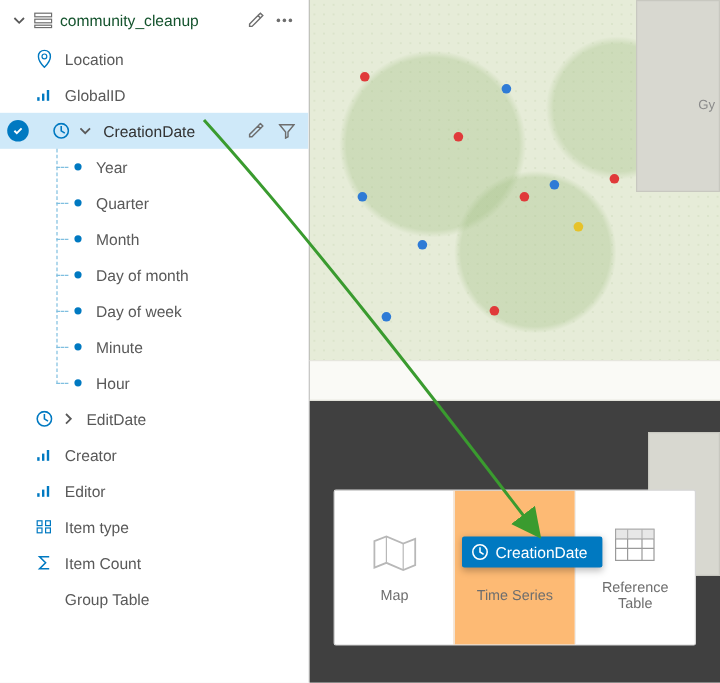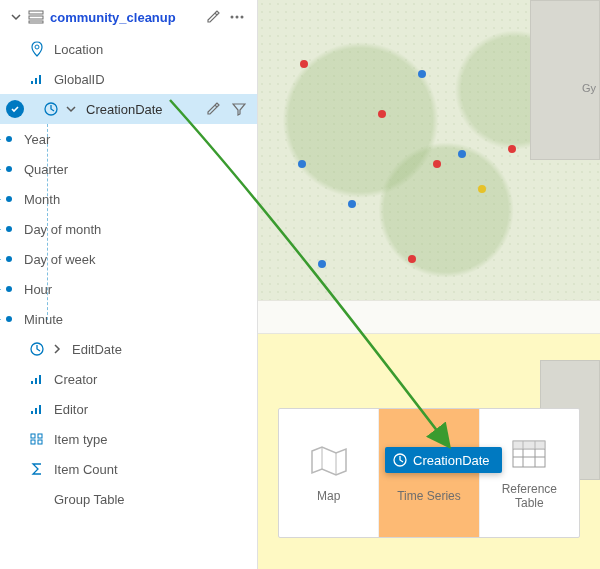--- a/index.html
+++ b/index.html
@@ -5,46 +5,46 @@
   * { box-sizing: border-box; margin: 0; padding: 0; }
   html, body { width: 600px; height: 569px; overflow: hidden; font-family: -apple-system, "Segoe UI", Arial, sans-serif; font-size: 13px; color: #4c4c4c; background: #fff; }
   .frame { display: flex; width: 600px; height: 569px; position: relative; }
   .sidebar { width: 258px; height: 100%; border-right: 1px solid #e0e0e0; overflow: hidden; background: #fff; }
   .canvas { position: relative; flex: 1; height: 100%; background: #f7f7f3; }
 
   
   .layer-hdr { display: flex; align-items: center; height: 34px; padding: 0 8px 0 10px; }
   .layer-hdr .chev { width:12px; display:flex; justify-content:center; color:#595959; }
   .layer-hdr .lyr-icon { margin:0 6px; display:flex; }
-  .layer-hdr .title { font-weight:700; color:#1d4ed8; flex:1; }
+  .layer-hdr .title { font-weight:400; color:#14532d; flex:1; }
   .trail-ico { width:24px; height:24px; display:flex; align-items:center; justify-content:center; color:#6e6e6e; border-radius:2px; }
 
   
   .rows { }
   .row { display:flex; align-items:center; height:30px; padding-left:28px; position:relative; }
   .row .type-ico { width:18px; display:flex; justify-content:center; color:#0079c1; }
   .row .expand-ico { width:14px; display:flex; justify-content:center; color:#595959; margin-left:4px; }
   .row .lbl { margin-left:8px; color:#595959; }
   .row.sel { background:#cfe9f9; }
   .row.sel .lbl { color:#323232; }
   .row.sel .trail { position:absolute; right:6px; display:flex; gap:2px; }
   .check-badge { position:absolute; left:6px; width:18px; height:18px; border-radius:50%; background:#0079c1; display:flex; align-items:center; justify-content:center; }
   .check-badge svg { stroke:#fff; }
   .row.sel .type-ico { margin-left:14px; }
 
   
-  .subrows { position:relative;text-align:center; }
+  .subrows { padding-left:56px; position:relative;text-align:center; }
   .subrows::before { content:""; position:absolute; left:47px; top:0; bottom:14px; width:1px; border-left:1px dashed #7fbfe0; }
   .subrow { display:flex; align-items:center; height:30px; position:relative; }
   .subrow::before { content:""; position:absolute; left:-9px; top:50%; width:10px; border-top:1px dashed #7fbfe0; }
   .subrow .dot { width:6px; height:6px; border-radius:50%; background:#0079c1; margin-right:12px; margin-left:6px; }
   .subrow .lbl { color:#595959; }
 
   
-  .map-surface { position:absolute; inset:0; background:#fef9c3; }
+  .map-surface { position:absolute; inset:0; background:#404040; }
   .park { position:absolute; left:0; top:0; right:0; height:300px;
     background:
       radial-gradient(circle at 30% 40%, rgba(160,190,130,0.35) 0 24%, transparent 26%),
       radial-gradient(circle at 55% 70%, rgba(160,190,130,0.35) 0 22%, transparent 24%),
       radial-gradient(circle at 75% 30%, rgba(160,190,130,0.35) 0 16%, transparent 18%),
       radial-gradient(rgba(140,170,110,0.12) 1px, transparent 1px),
       #e6ecd8;
     background-size: auto,auto,auto,8px 8px,auto;
   }
   .bldg { position:absolute; background:#d8d8d0; border:1px solid #c8c8c0; }
@@ -174,25 +174,25 @@
         <div class="subrow">
             <span class="dot"></span>
             <span class="lbl">Day of month</span>
           </div>
         <div class="subrow">
             <span class="dot"></span>
             <span class="lbl">Day of week</span>
           </div>
         <div class="subrow">
             <span class="dot"></span>
+            <span class="lbl">Minute</span>
+          </div>
+        <div class="subrow">
+            <span class="dot"></span>
             <span class="lbl">Hour</span>
-          </div>
-        <div class="subrow">
-            <span class="dot"></span>
-            <span class="lbl">Minute</span>
           </div>
       </div>
 
       <div class="row">
         <span class="type-ico">
           <svg width="14" height="14" viewBox="0 0 14 14">
               <circle cx="7" cy="7" r="6" fill="none" stroke="#0079c1" stroke-width="1.3"></circle>
               <path d="M7 3 L7 7 L10 9" fill="none" stroke="#0079c1" stroke-width="1.3"></path>
             </svg>
         </span>

